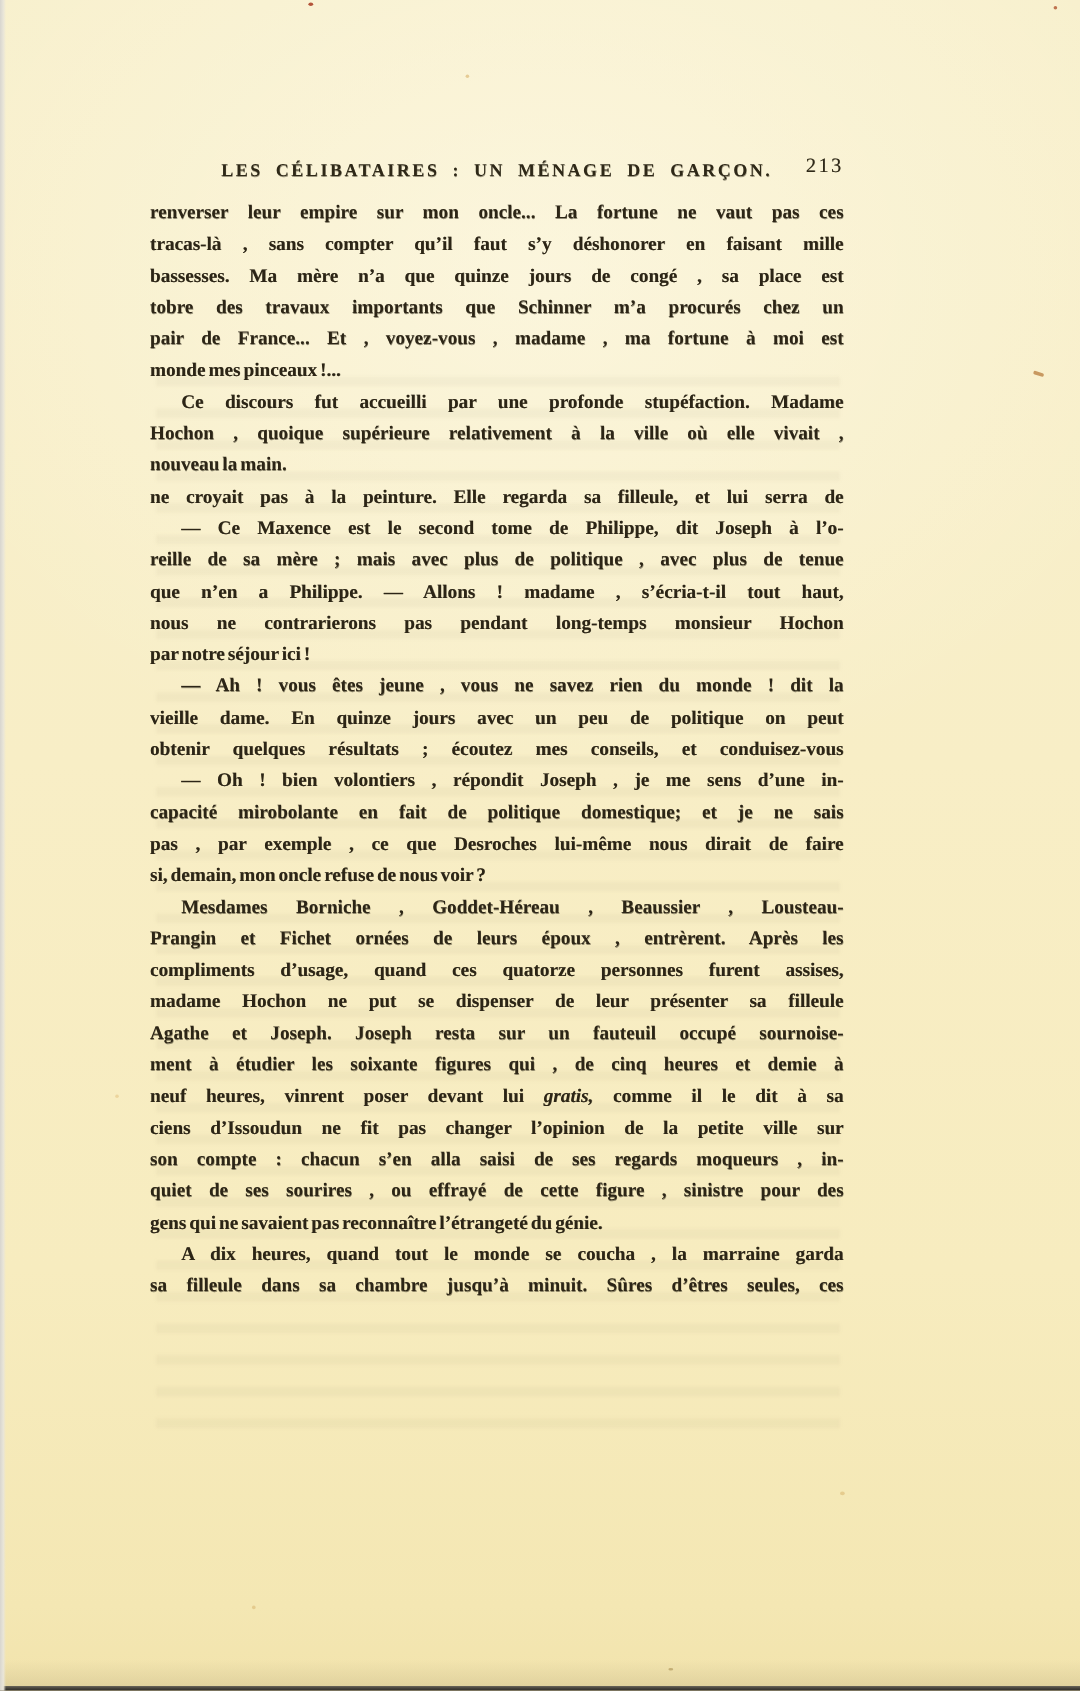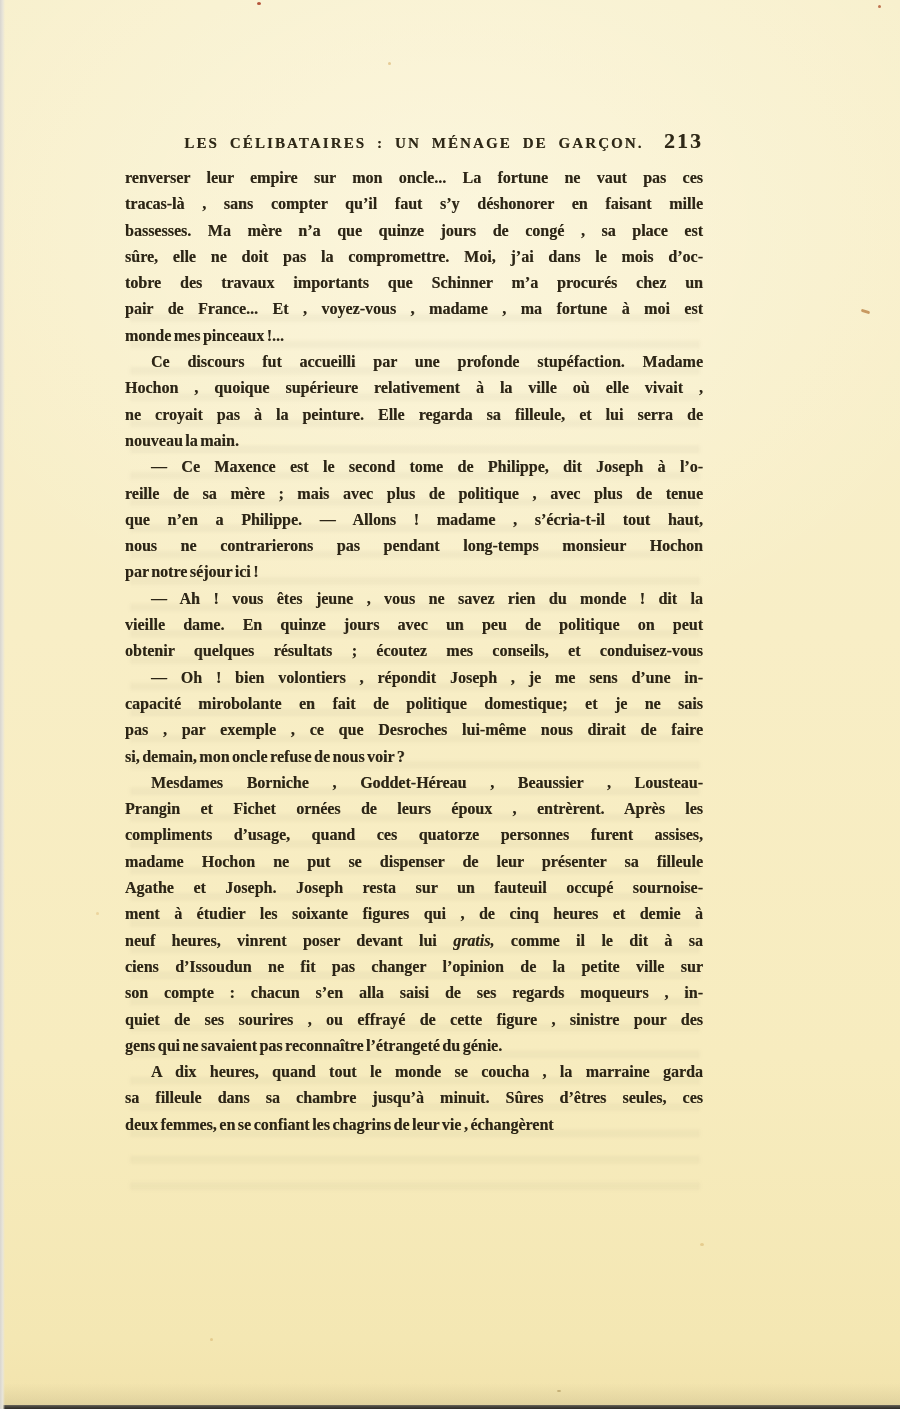--- a/index.html
+++ b/index.html
@@ -32,21 +32,21 @@
   .running-title {
     position: absolute; left: 0; right: 0; top: 2px;
     text-align: center;
     font-size: 15px; font-weight: bold;
     letter-spacing: 2.1px; word-spacing: 5px;
     text-shadow: 0.3px 0.2px 0 rgba(46,40,23,0.45);
     white-space: nowrap;
   }
   .page-number {
     position: absolute; right: 0; top: -5px;
-    font-size: 22px; font-weight: bold; letter-spacing: 2px;
+    font-size: 17px; font-weight: normal; letter-spacing: 2px;
     text-shadow: 0.3px 0.2px 0 rgba(46,40,23,0.45);
   }
   .body-text {
     position: absolute; left: 125px; top: 165px; width: 578px;
     font-size: 16px; line-height: 26.3px;
     color: #2c2516;
     word-spacing: -1.5px;
     text-shadow: 0.3px 0.25px 0 rgba(44,37,22,0.5);
     font-weight: bold;
   }
@@ -86,30 +86,29 @@
   <div class="header">
     <div class="running-title">LES CÉLIBATAIRES : UN MÉNAGE DE GARÇON.</div>
     <div class="page-number">213</div>
   </div>
 
   <div class="body-text">
       <div class="paragraph">
         <div class="line"><span>renverser leur empire sur mon oncle... La fortune ne vaut pas ces</span></div>
         <div class="line"><span>tracas-là , sans compter qu’il faut s’y déshonorer en faisant mille</span></div>
         <div class="line"><span>bassesses. Ma mère n’a que quinze jours de congé , sa place est</span></div>
-        <div class="line"><span>sûre, elle ne doit pas la compromettre. Moi, j’ai dans le mois d’oc-</span></div>
         <div class="line"><span>tobre des travaux importants que Schinner m’a procurés chez un</span></div>
         <div class="line"><span>pair de France... Et , voyez-vous , madame , ma fortune à moi est</span></div>
         <div class="line last"><span>monde mes pinceaux !...</span></div>
       </div>
       <div class="paragraph">
         <div class="line indent"><span>Ce discours fut accueilli par une profonde stupéfaction. Madame</span></div>
         <div class="line"><span>Hochon , quoique supérieure relativement à la ville où elle vivait ,</span></div>
+        <div class="line last"><span>nouveau la main.</span></div>
         <div class="line"><span>ne croyait pas à la peinture. Elle regarda sa filleule, et lui serra de</span></div>
-        <div class="line last"><span>nouveau la main.</span></div>
       </div>
       <div class="paragraph">
         <div class="line indent"><span>— Ce Maxence est le second tome de Philippe, dit Joseph à l’o-</span></div>
         <div class="line"><span>reille de sa mère ; mais avec plus de politique , avec plus de tenue</span></div>
         <div class="line"><span>que n’en a Philippe. — Allons ! madame , s’écria-t-il tout haut,</span></div>
         <div class="line"><span>nous ne contrarierons pas pendant long-temps monsieur Hochon</span></div>
         <div class="line last"><span>par notre séjour ici !</span></div>
       </div>
       <div class="paragraph">
         <div class="line indent"><span>— Ah ! vous êtes jeune , vous ne savez rien du monde ! dit la</span></div>
@@ -131,21 +130,20 @@
         <div class="line"><span>ment à étudier les soixante figures qui , de cinq heures et demie à</span></div>
         <div class="line"><span>neuf heures, vinrent poser devant lui </span><span class="italic">gratis,</span><span> comme il le dit à sa</span></div>
         <div class="line"><span>ciens d’Issoudun ne fit pas changer l’opinion de la petite ville sur</span></div>
         <div class="line"><span>son compte : chacun s’en alla saisi de ses regards moqueurs , in-</span></div>
         <div class="line"><span>quiet de ses sourires , ou effrayé de cette figure , sinistre pour des</span></div>
         <div class="line last"><span>gens qui ne savaient pas reconnaître l’étrangeté du génie.</span></div>
       </div>
       <div class="paragraph">
         <div class="line indent"><span>A dix heures, quand tout le monde se coucha , la marraine garda</span></div>
         <div class="line"><span>sa filleule dans sa chambre jusqu’à minuit. Sûres d’êtres seules, ces</span></div>
-        <div class="line last"><span>deux femmes, en se confiant les chagrins de leur vie , échangèrent</span></div>
       </div>
     </div>
 
   <div class="bottom-shade"></div>
   <div class="edge-bottom"></div>
   <div class="edge-left"></div>
 
   <div class="speck s1"></div>
   <div class="speck s2"></div>
   <div class="speck s3"></div>

